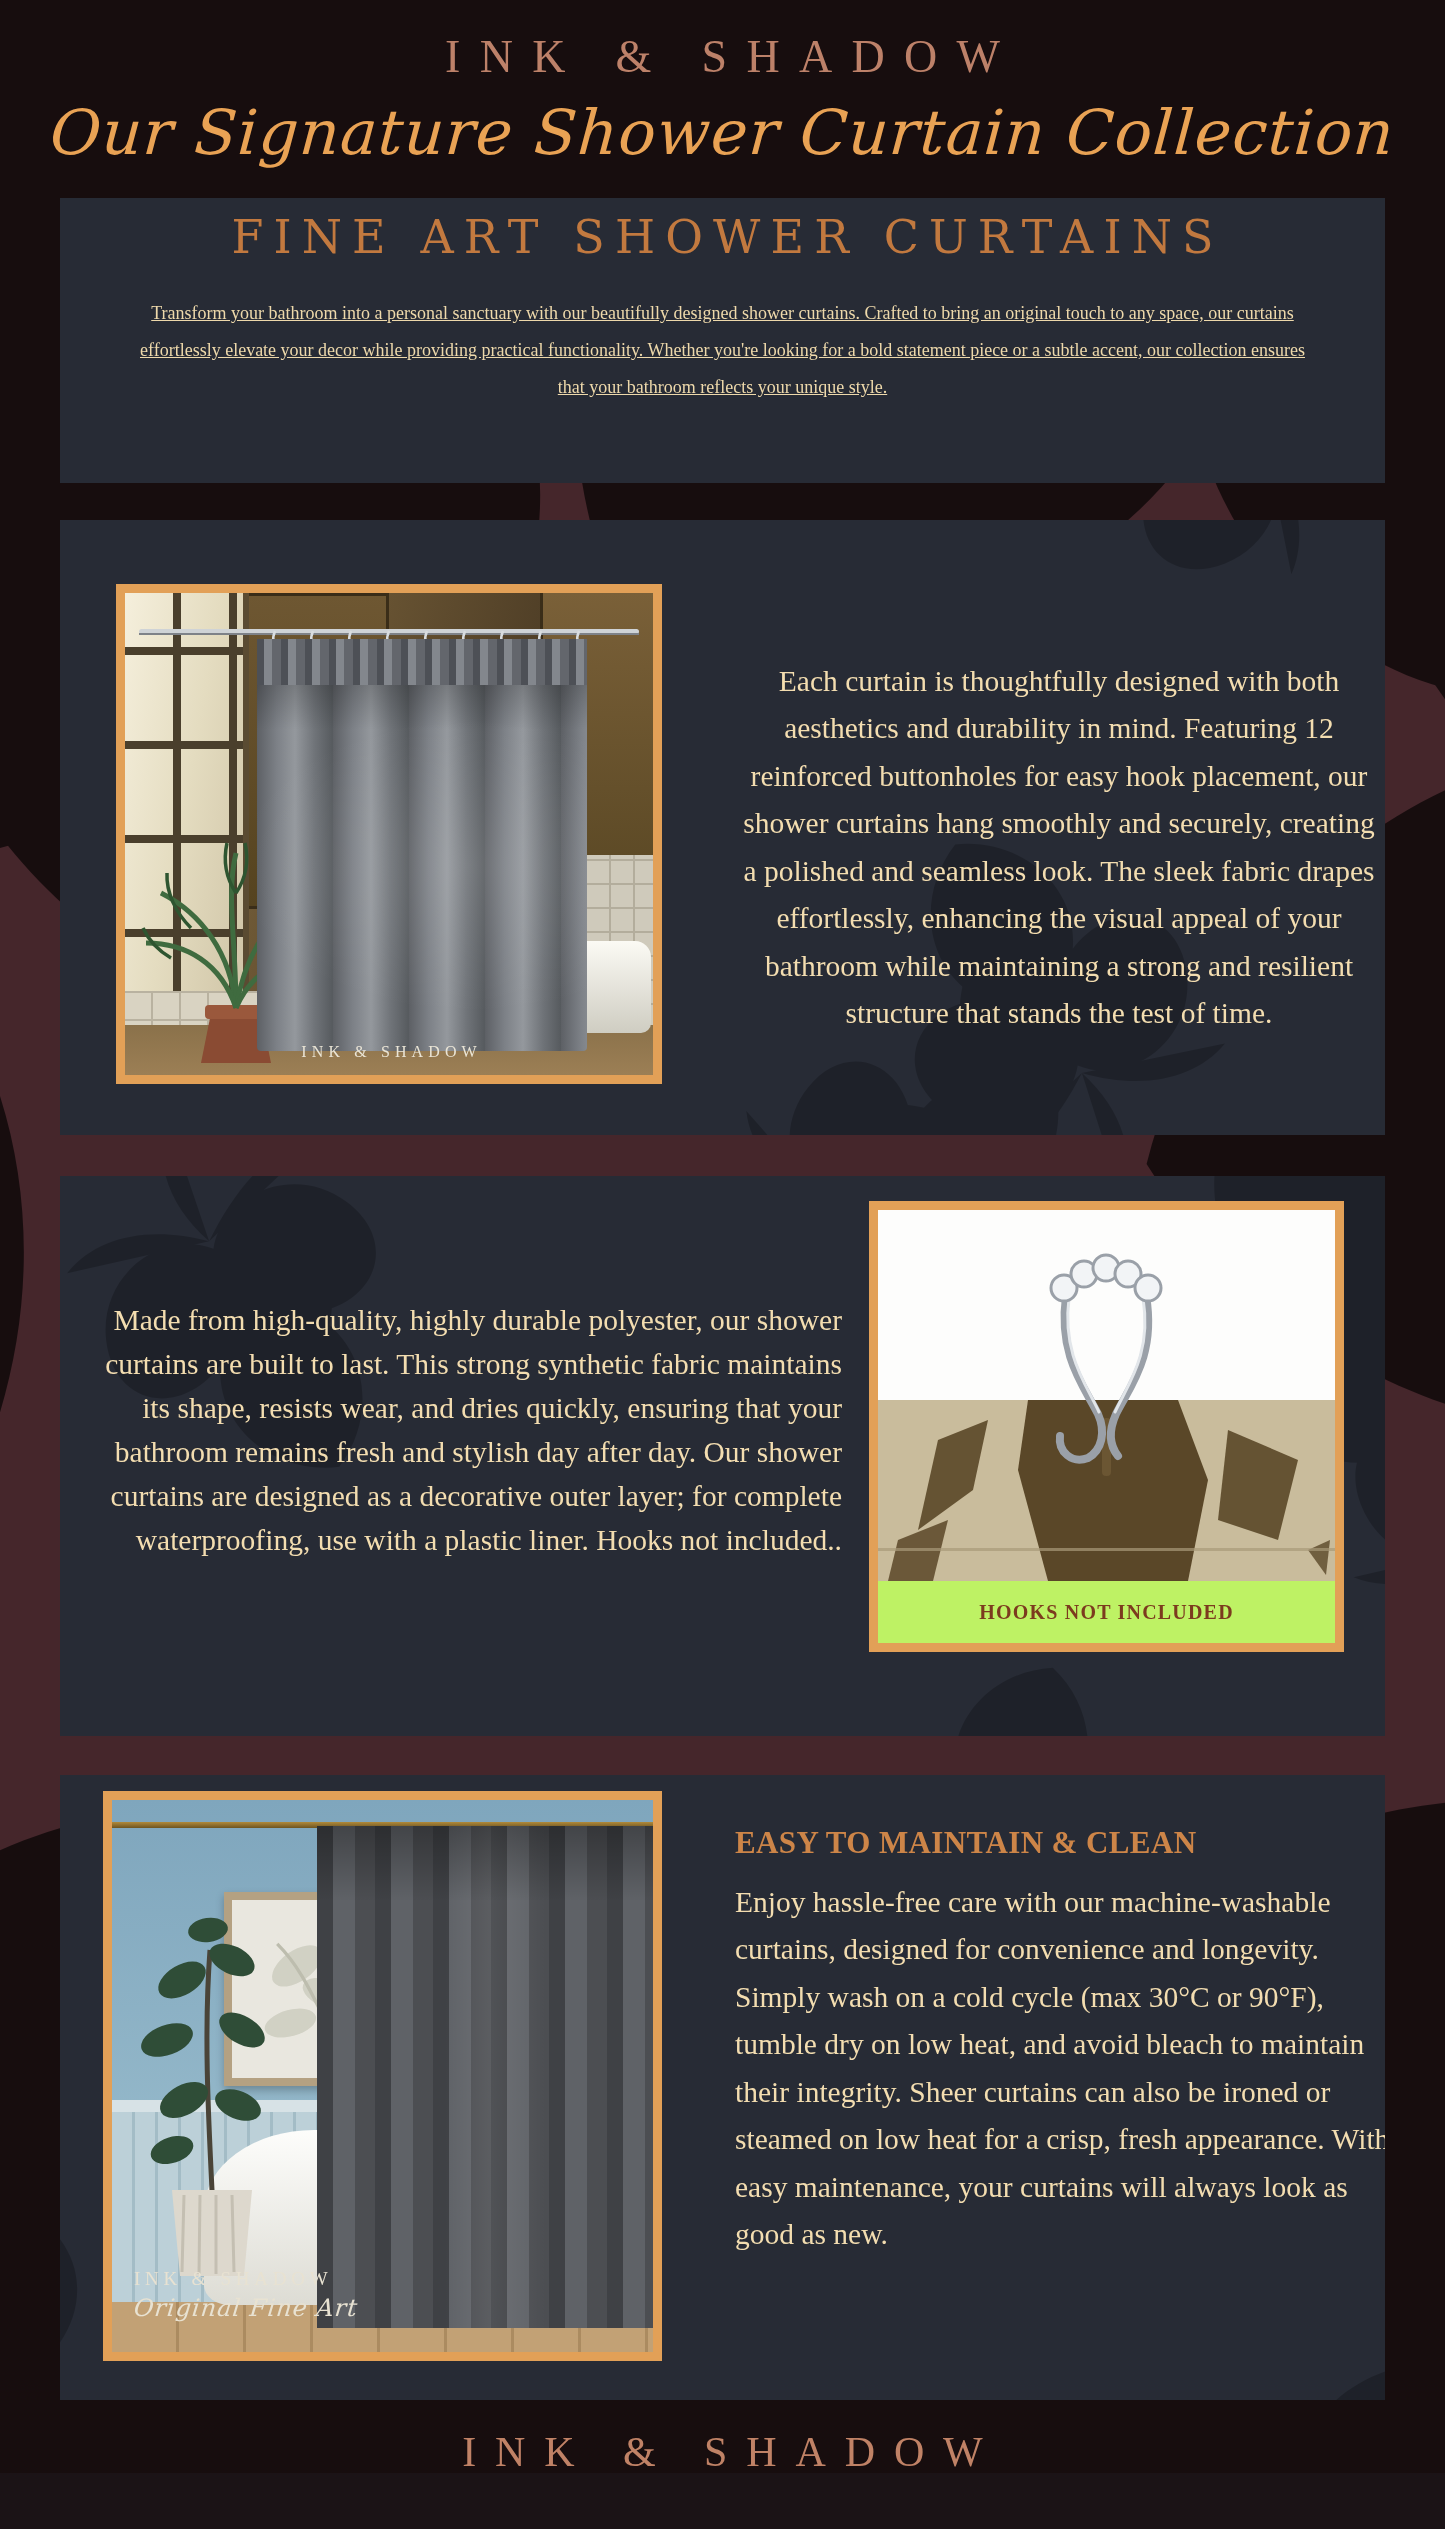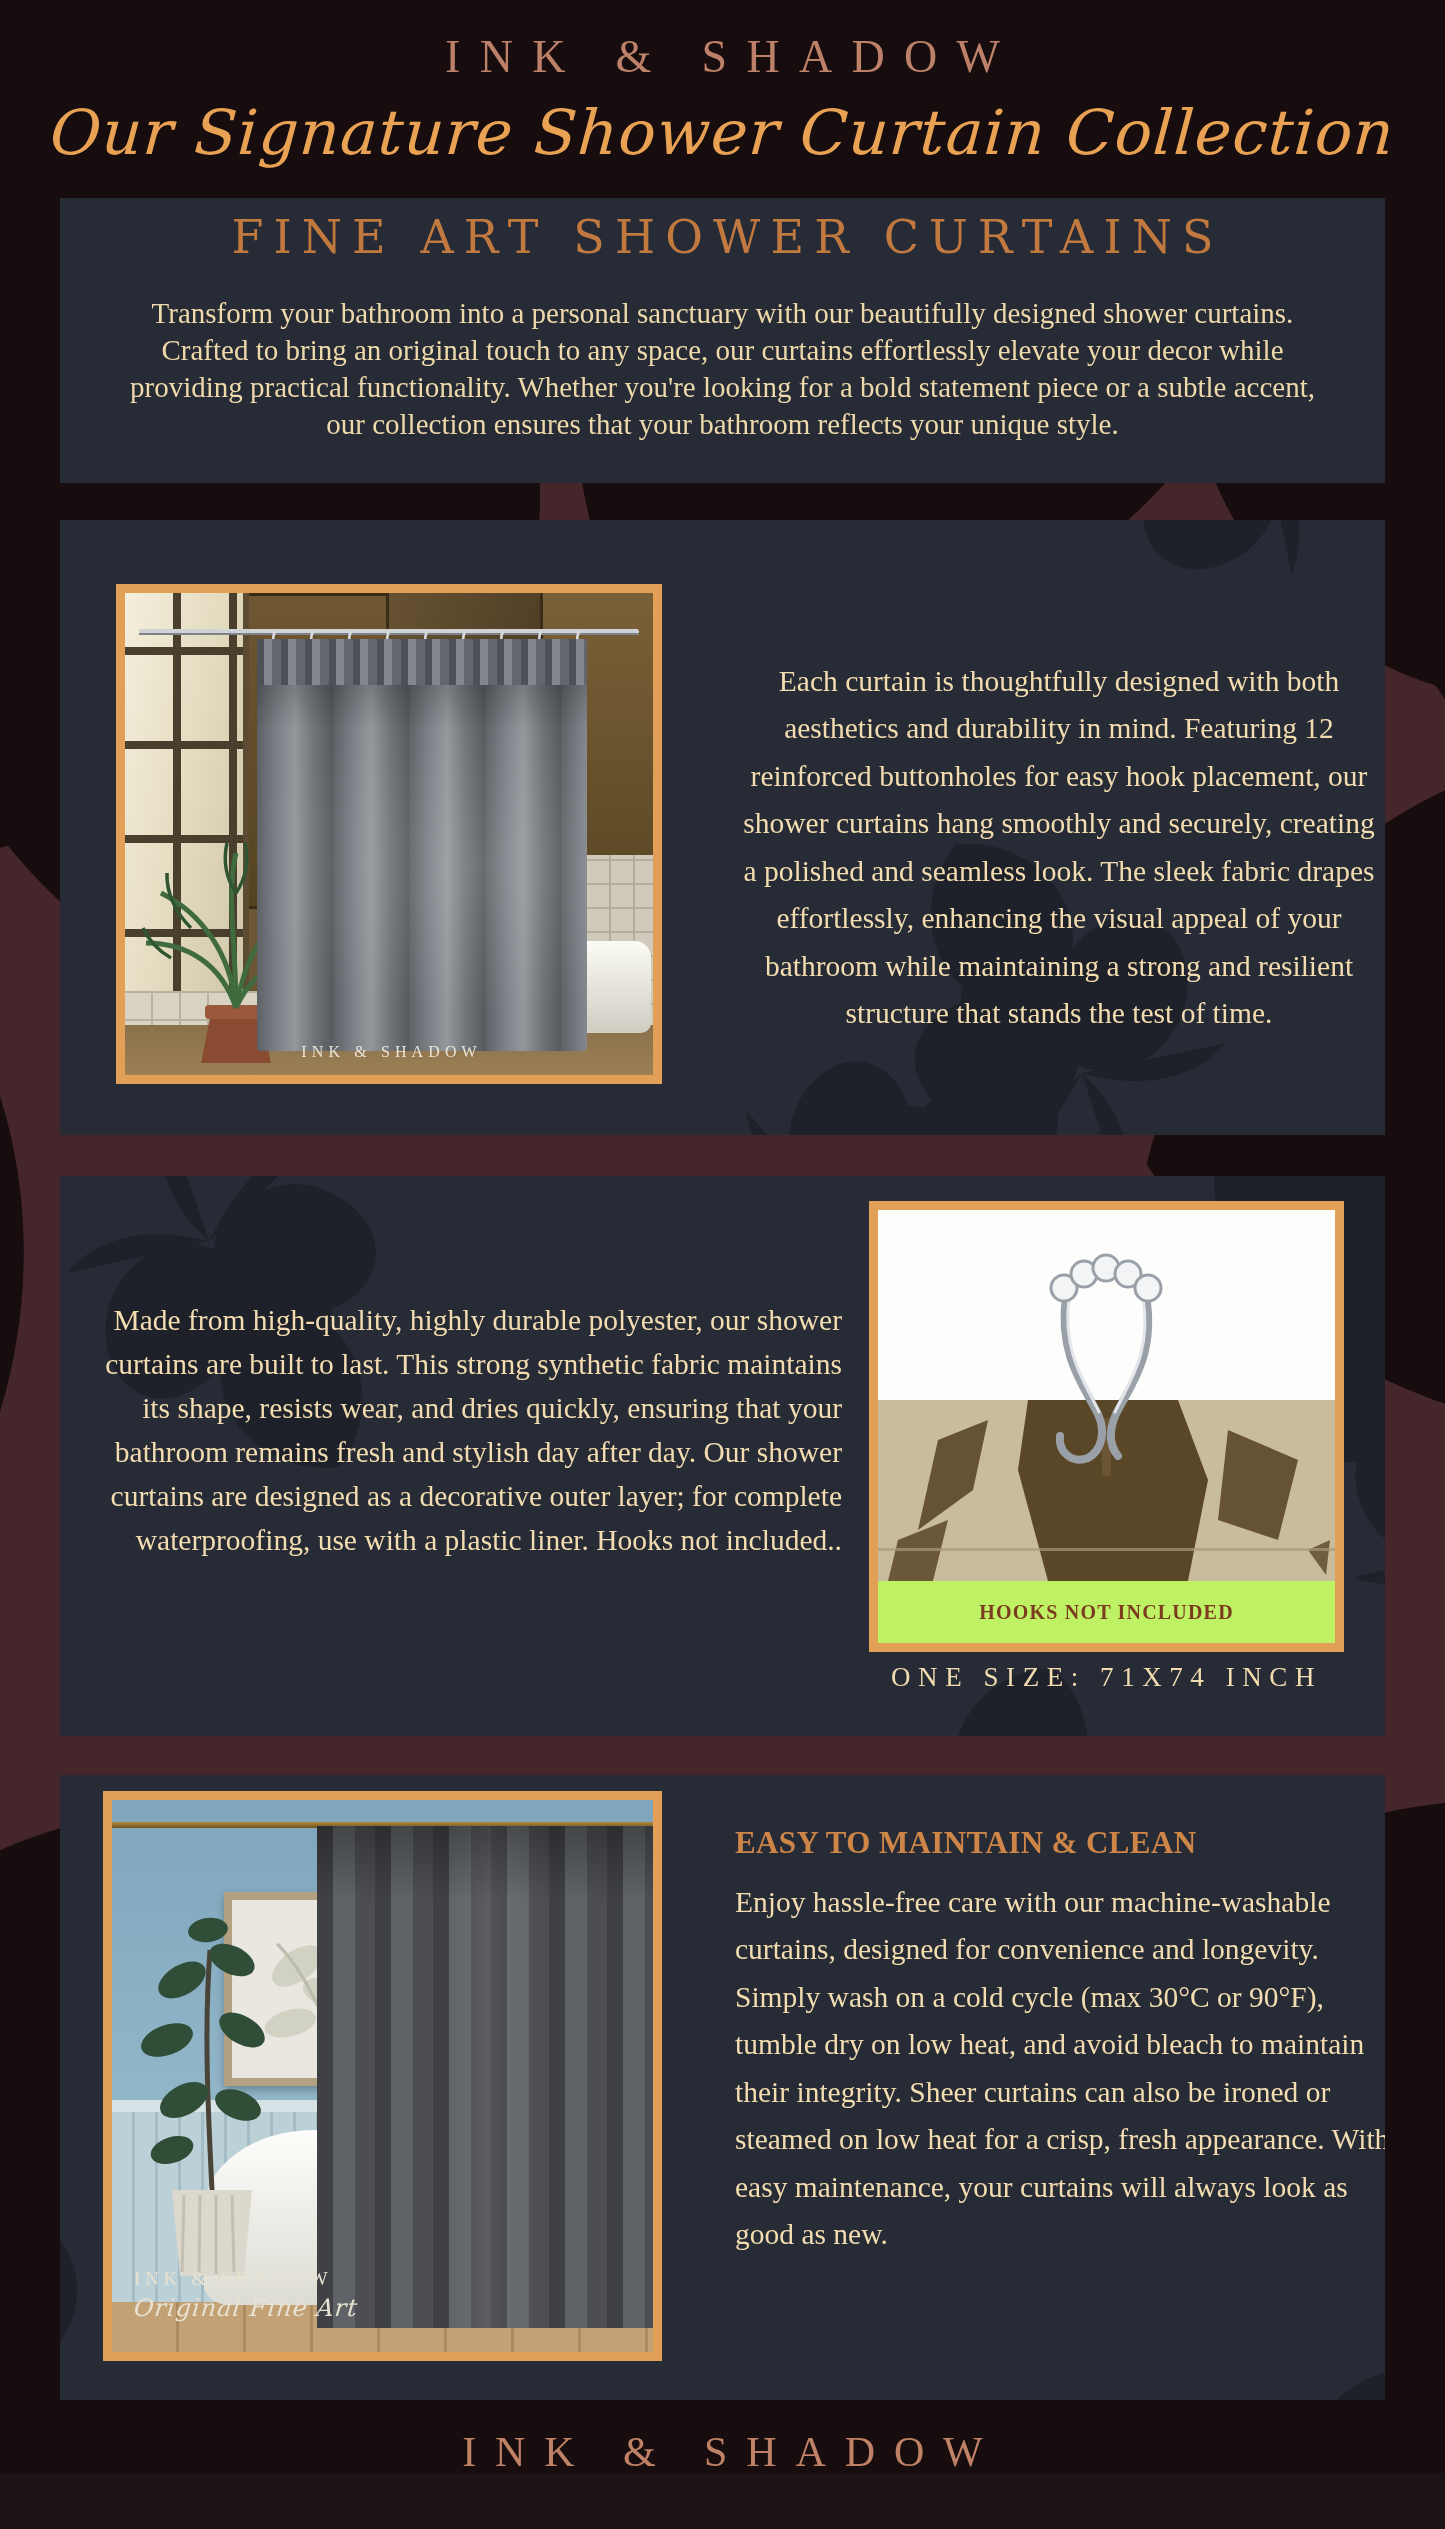--- a/index.html
+++ b/index.html
@@ -21,21 +21,21 @@
   .panel{position:absolute;left:60px;width:1325px;background:#272b35;overflow:hidden;}
   #panel-intro{top:198px;height:285px;}
   #panel-bathroom{top:520px;height:615px;}
   #panel-craft{top:1176px;height:560px;}
   #panel-care{top:1775px;height:625px;}
 
   .display-heading{position:relative;text-align:center;color:#c2793f;font-size:46px;
       letter-spacing:.22em;text-indent:.22em;font-family:"DejaVu Serif", serif;font-weight:400;}
   #panel-intro .display-heading{margin-top:12px;}
   .intro-copy{position:relative;width:1190px;margin:18px auto 0;text-align:center;
-      color:#eed9ab;font-size:29px;line-height:37px;}
+      color:#eed9ab;font-size:18px;line-height:37px;text-decoration:underline;}
 
   .sec-heading{position:absolute;color:#cd8548;font-size:31px;font-weight:bold;
       letter-spacing:.4px;font-family:"Liberation Serif", serif;}
   .sec-copy{position:absolute;color:#f3ddb0;font-size:29.5px;line-height:47.5px;}
 
   
   #h-bathroom{left:675px;top:56px;}
   #copy-bathroom{left:675px;top:108px;width:648px;text-align:center;}
   
   #h-craft{left:30px;top:34px;width:750px;text-align:center;font-size:27.5px;}
@@ -485,21 +485,20 @@
             <circle cx="58" cy="52" r="13"></circle>
               <circle cx="78" cy="38" r="13"></circle>
             <circle cx="100" cy="32" r="13"></circle>
               <circle cx="122" cy="38" r="13"></circle>
             <circle cx="142" cy="52" r="13"></circle>
           </g>
         </svg>
         <figcaption class="p2-caption">HOOKS NOT INCLUDED</figcaption>
       </div>
     </figure>
-    <div class="size-note">ONE SIZE: 71X74 INCH</div>
   </section>
 
   <section class="panel" id="panel-care">
     <svg class="floral panel-floral">
         <use href="#peony" transform="translate(67,474) rotate(35) scale(0.80)"></use>
         <use href="#peony" transform="translate(96,103) rotate(82) scale(2.02)"></use>
         <use href="#peony" transform="translate(1320,401) rotate(322) scale(1.39)"></use>
         <use href="#peony" transform="translate(782,287) rotate(132) scale(1.34)"></use>
         <use href="#peony" transform="translate(469,398) rotate(27) scale(2.89)"></use>
         <use href="#peony" transform="translate(784,58) rotate(288) scale(1.29)"></use>

